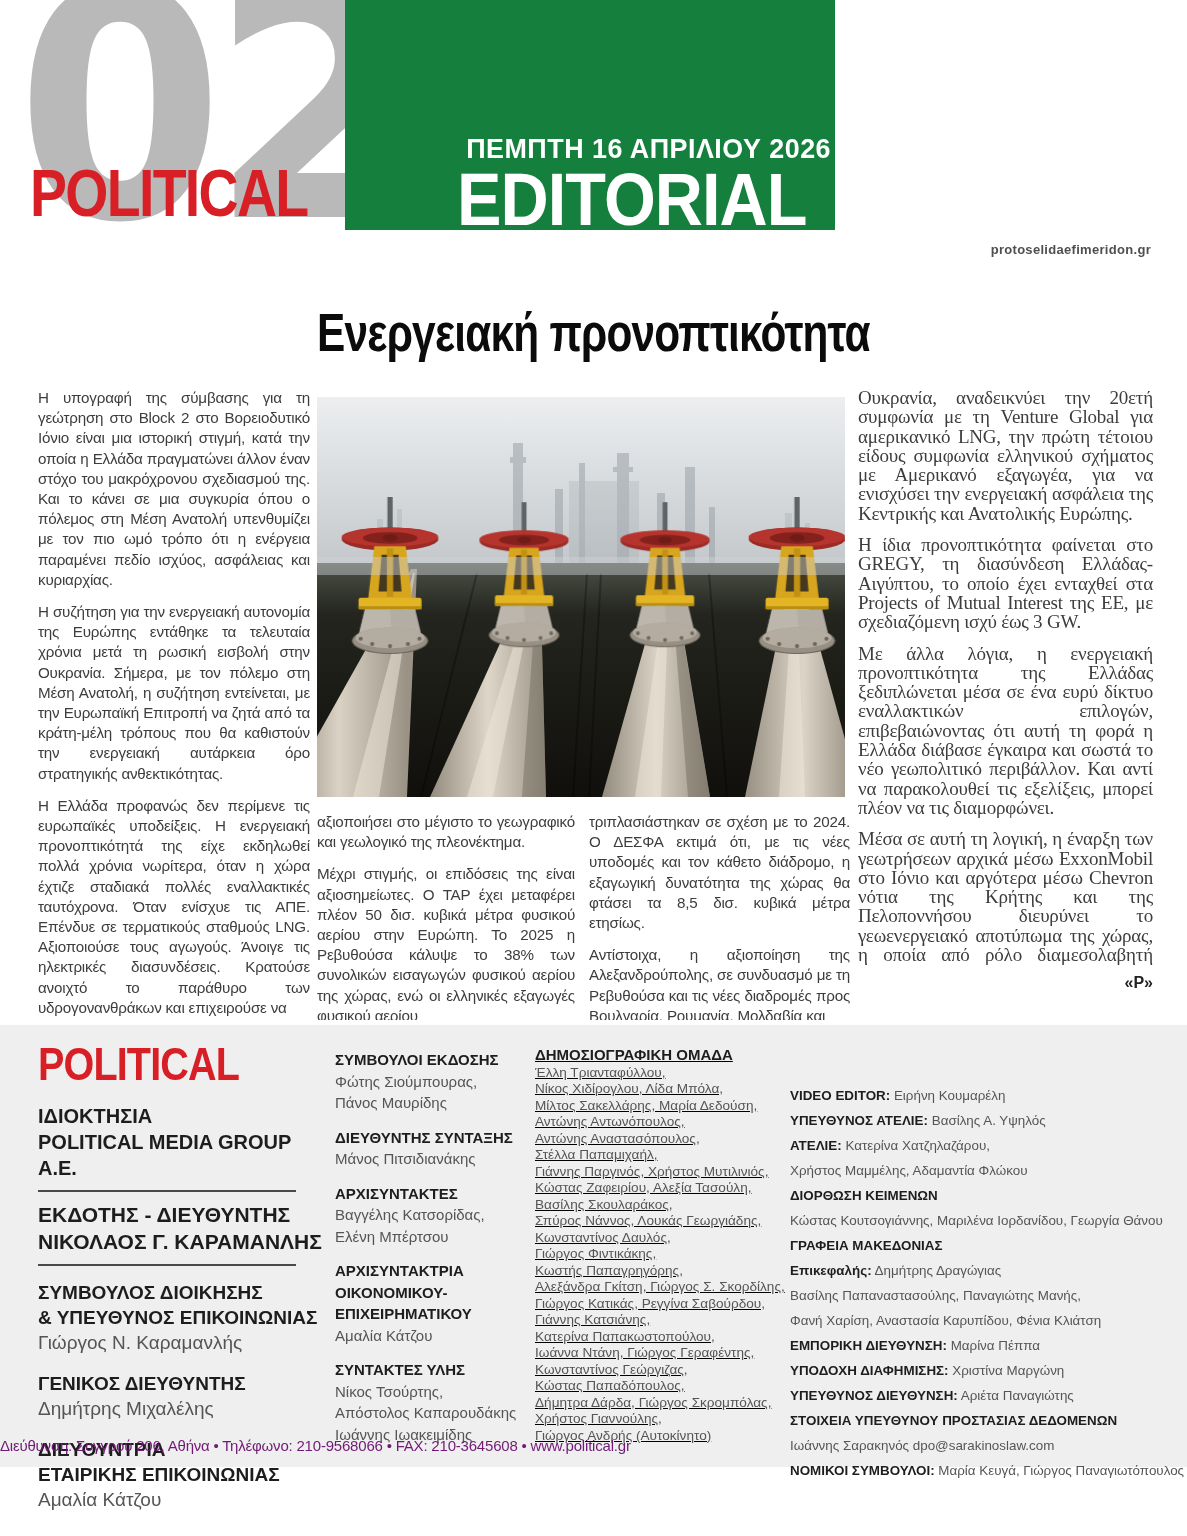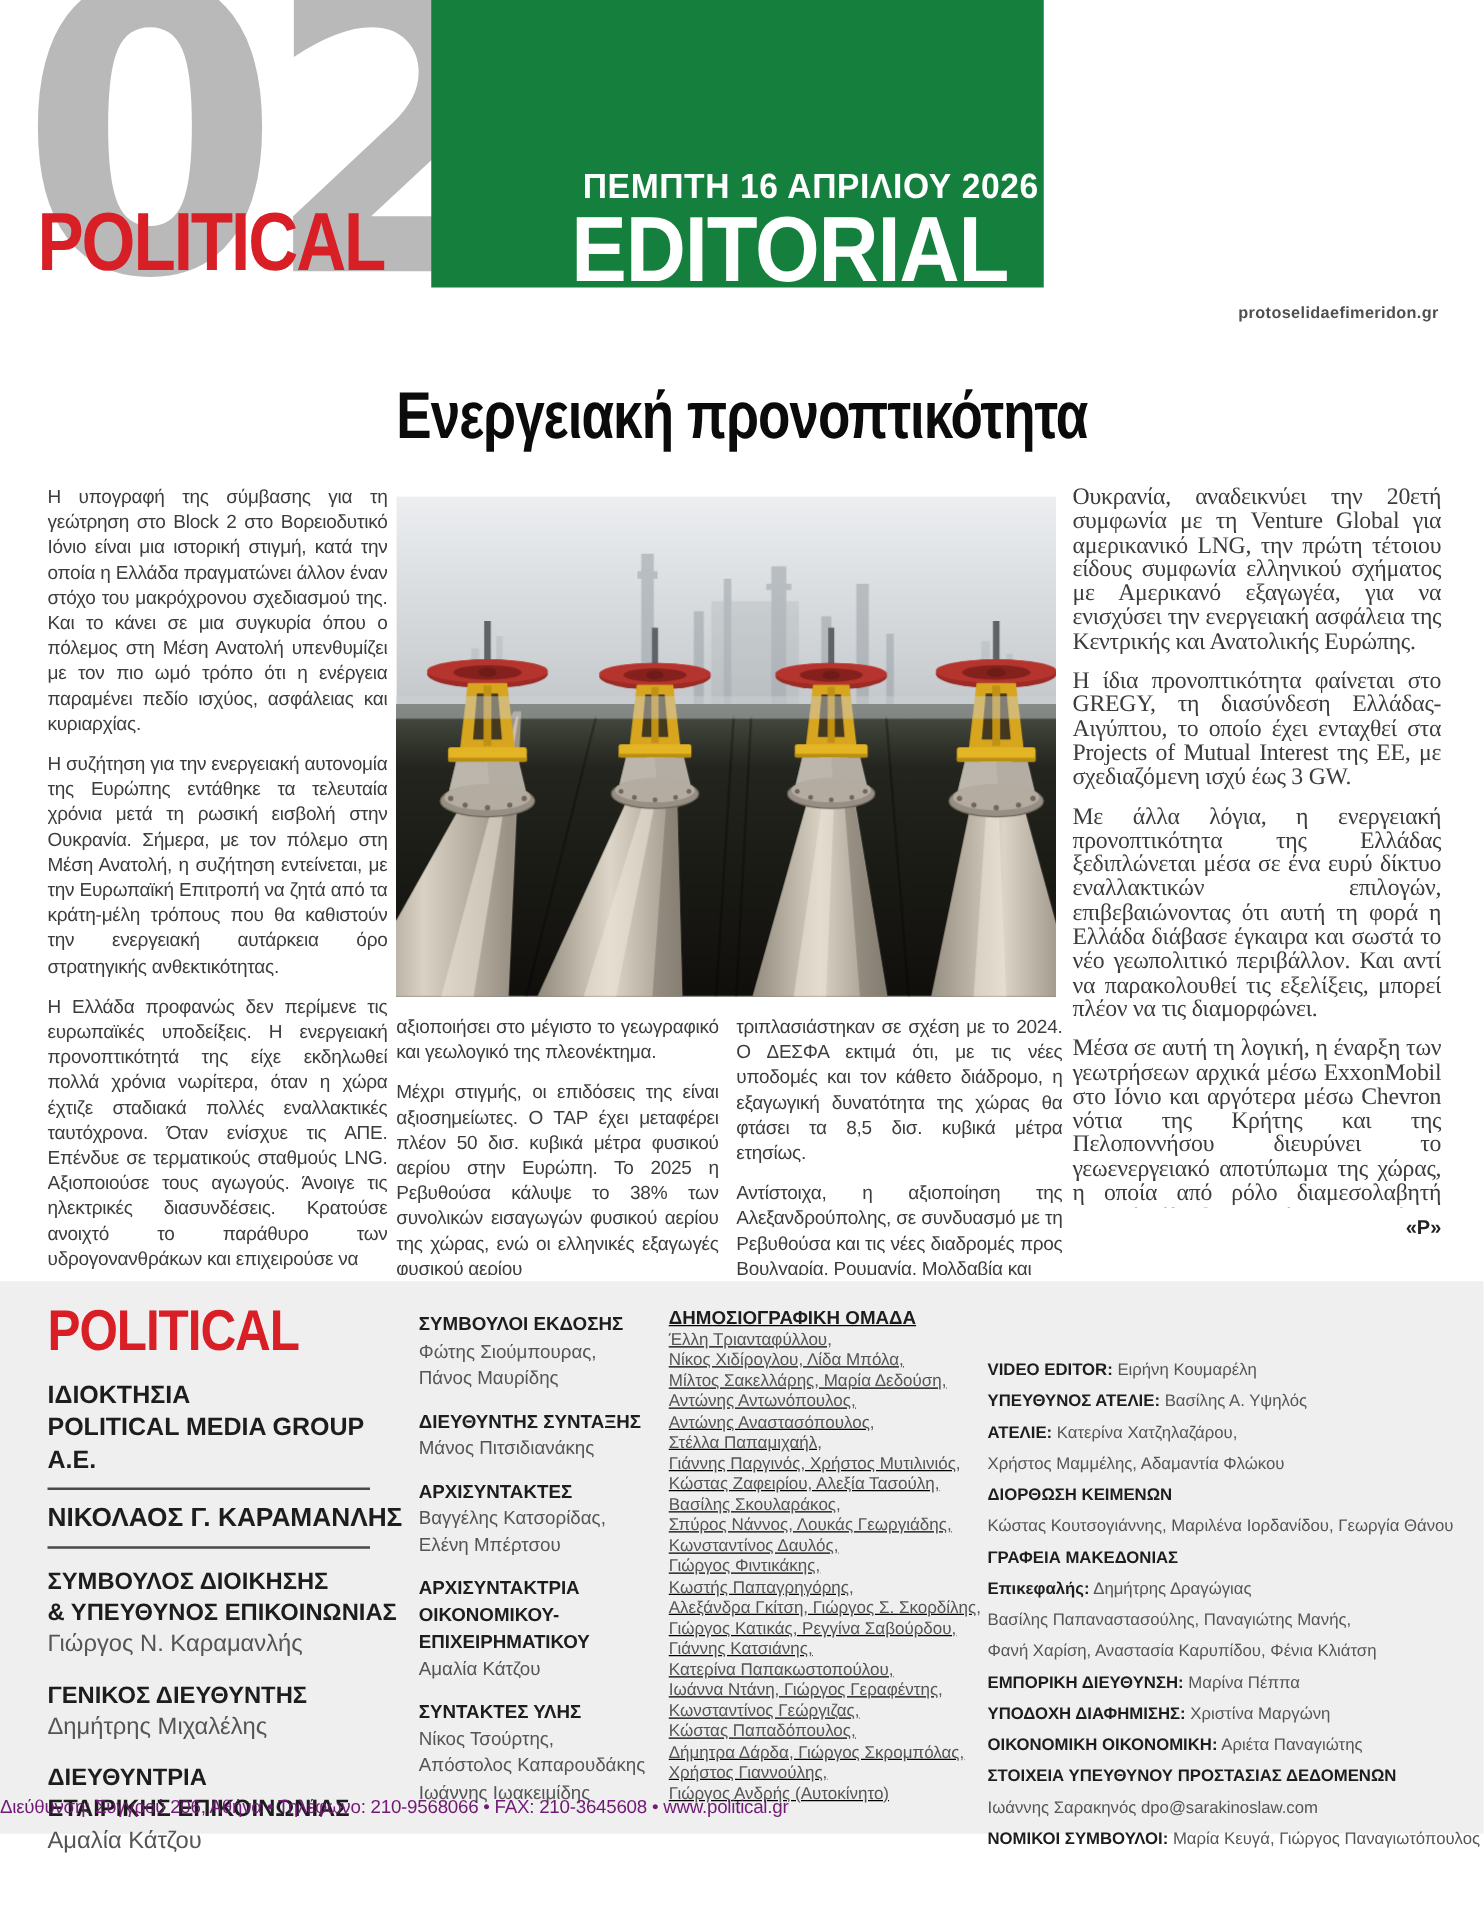--- a/index.html
+++ b/index.html
@@ -212,20 +212,21 @@
     <p>Μέσα σε αυτή τη λογική, η έναρξη των γεωτρήσεων αρχικά μέσω ExxonMobil στο Ιόνιο και αργότερα μέσω Chevron νότια της Κρήτης και της Πελοποννήσου διευρύνει το γεωενεργειακό αποτύπωμα της χώρας, η οποία από ρόλο διαμεσολαβητή αποκτά ρόλο δυνητικού παραγωγού.</p>
   </div>
   <div class="sig">«P»</div>
 
   <div class="masthead">
     <div class="mh-colA">
       <div class="mh-logo">POLITICAL</div>
       <div class="owner-label">ΙΔΙΟΚΤΗΣΙΑ</div>
       <div class="owner">POLITICAL MEDIA GROUP A.E.</div>
       <hr class="rule">
+      <div class="pub">ΕΚΔΟΤΗΣ - ΔΙΕΥΘΥΝΤΗΣ</div>
       <div class="pub">ΝΙΚΟΛΑΟΣ Γ. ΚΑΡΑΜΑΝΛΗΣ</div>
       <hr class="rule">
       <div class="mh-rows">
           <div class="mh-row"><span class="b">ΣΥΜΒΟΥΛΟΣ ΔΙΟΙΚΗΣΗΣ</span></div>
           <div class="mh-row"><span class="b">&amp; ΥΠΕΥΘΥΝΟΣ ΕΠΙΚΟΙΝΩΝΙΑΣ</span></div>
           <div class="mh-row"><span class="t">Γιώργος Ν. Καραμανλής</span></div>
           <div class="mh-row gap"><span class="b">ΓΕΝΙΚΟΣ ΔΙΕΥΘΥΝΤΗΣ</span></div>
           <div class="mh-row"><span class="t">Δημήτρης Μιχαλέλης</span></div>
           <div class="mh-row gap"><span class="b">ΔΙΕΥΘΥΝΤΡΙΑ</span></div>
           <div class="mh-row"><span class="b">ΕΤΑΙΡΙΚΗΣ ΕΠΙΚΟΙΝΩΝΙΑΣ</span></div>
@@ -283,21 +284,21 @@
         <div class="mh-row gap"><span class="b">ΑΤΕΛΙΕ:</span><span class="t"> Κατερίνα Χατζηλαζάρου,</span></div>
         <div class="mh-row gap"><span class="t">Χρήστος Μαμμέλης, Αδαμαντία Φλώκου</span></div>
         <div class="mh-row gap"><span class="b">ΔΙΟΡΘΩΣΗ ΚΕΙΜΕΝΩΝ</span></div>
         <div class="mh-row gap"><span class="t">Κώστας Κουτσογιάννης, Μαριλένα Ιορδανίδου, Γεωργία Θάνου</span></div>
         <div class="mh-row gap"><span class="b">ΓΡΑΦΕΙΑ ΜΑΚΕΔΟΝΙΑΣ</span></div>
         <div class="mh-row gap"><span class="b">Επικεφαλής:</span><span class="t"> Δημήτρης Δραγώγιας</span></div>
         <div class="mh-row gap"><span class="t">Βασίλης Παπαναστασούλης, Παναγιώτης Μανής,</span></div>
         <div class="mh-row gap"><span class="t">Φανή Χαρίση, Αναστασία Καρυπίδου, Φένια Κλιάτση</span></div>
         <div class="mh-row gap"><span class="b">ΕΜΠΟΡΙΚΗ ΔΙΕΥΘΥΝΣΗ:</span><span class="t"> Μαρίνα Πέππα</span></div>
         <div class="mh-row gap"><span class="b">ΥΠΟΔΟΧΗ ΔΙΑΦΗΜΙΣΗΣ:</span><span class="t"> Χριστίνα Μαργώνη</span></div>
-        <div class="mh-row gap"><span class="b">ΟΙΚΟΝΟΜΙΚΗ ΟΙΚΟΝΟΜΙΚΗ:</span><span class="t"> Αριέτα Παναγιώτης</span></div>
+        <div class="mh-row gap"><span class="b">ΥΠΕΥΘΥΝΟΣ ΔΙΕΥΘΥΝΣΗ:</span><span class="t"> Αριέτα Παναγιώτης</span></div>
         <div class="mh-row gap"><span class="b">ΣΤΟΙΧΕΙΑ ΥΠΕΥΘΥΝΟΥ ΠΡΟΣΤΑΣΙΑΣ ΔΕΔΟΜΕΝΩΝ</span></div>
         <div class="mh-row gap"><span class="t">Ιωάννης Σαρακηνός dpo@sarakinoslaw.com</span></div>
         <div class="mh-row gap"><span class="b">ΝΟΜΙΚΟΙ ΣΥΜΒΟΥΛΟΙ:</span><span class="t"> Μαρία Κευγά, Γιώργος Παναγιωτόπουλος</span></div>
       </div>
 
     <div class="mh-footer">Διεύθυνση: Συγγρού 206, Αθήνα • Τηλέφωνο: 210-9568066 • FAX: 210-3645608 • www.political.gr</div>
   </div>
 
 </div>
 

